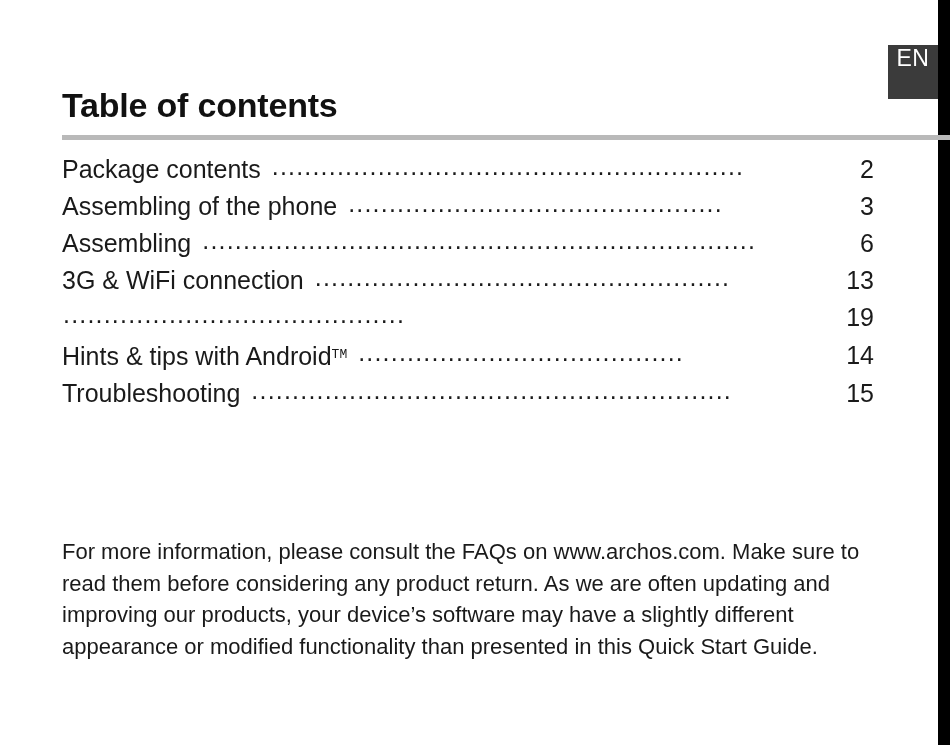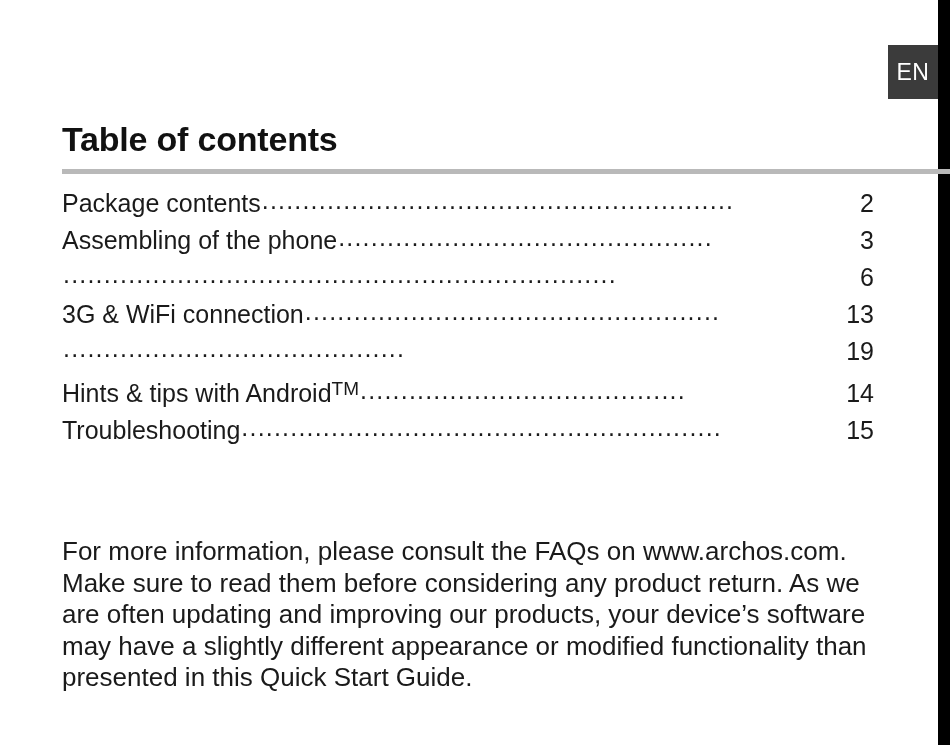--- a/index.html
+++ b/index.html
@@ -29,63 +29,63 @@
   
   .lang-tab {
     position: absolute;
     top: 45px;
     right: 12px;
     width: 50px;
     height: 54px;
     background: #3b3b3b;
     color: #ffffff;
     display: flex;
-    align-items: center;
     justify-content: center;
     font-size: 23px;
     letter-spacing: 0.5px;
   }
 
   .content {
     position: absolute;
     left: 62px;
     top: 0;
     width: 812px;
   }
 
   .page-title {
     font-size: 34px;
     font-weight: bold;
     letter-spacing: -0.2px;
     margin: 0;
-    padding-top: 120px;
+    padding-top: 86px;
     color: #111111;
   }
 
   .title-rule {
     margin-top: 10px;
     height: 5px;
     background: #b9b9b9;
     width: 888px;
     margin-left: 0;
   }
 
   .toc {
     margin-top: 11px;
     list-style: none;
     padding: 0;
   }
 
   .toc-item {
     display: flex;
-    align-items: flex-end;
+    align-items: center;
     font-size: 25px;
     line-height: 37px;
     color: #1a1a1a;
     white-space: nowrap;
+    gap: 10px;
   }
 
   .toc-label {
     flex: 0 0 auto;
   }
 
   .toc-dots {
     flex: 1 1 auto;
     overflow: hidden;
     white-space: nowrap;
@@ -99,31 +99,32 @@
 
   .toc-page {
     flex: 0 0 auto;
     text-align: right;
     min-width: 34px;
     padding-left: 2px;
   }
 
   
   sup.tm {
-    font-size: 19px;
+    font-size: 13px;
     vertical-align: 7px;
     letter-spacing: 0;
+    font-family: Liberation Mono, monospace;
   }
 
   .note {
     position: absolute;
     left: 62px;
     top: 536px;
     width: 820px;
-    font-size: 26px;
+    font-size: 22px;
     line-height: 31.5px;
     color: #1a1a1a;
   }
   .note p {
     margin: 0;
   }
 </style>
 </head>
 <body>
 
@@ -143,20 +144,21 @@
         <span class="toc-label">Package contents</span>
         <span class="toc-dots">..........................................................</span>
         <span class="toc-page">2</span>
       </li>
       <li class="toc-item">
         <span class="toc-label">Assembling of the phone</span>
         <span class="toc-dots">..............................................</span>
         <span class="toc-page">3</span>
       </li>
       <li class="toc-item">
+        <span class="toc-label">Assembling</span>
         <span class="toc-dots">....................................................................</span>
         <span class="toc-page">6</span>
       </li>
       <li class="toc-item">
         <span class="toc-label">3G &amp; WiFi connection</span>
         <span class="toc-dots">...................................................</span>
         <span class="toc-page">13</span>
       </li>
       <li class="toc-item">
         <span class="toc-dots">..........................................</span>

